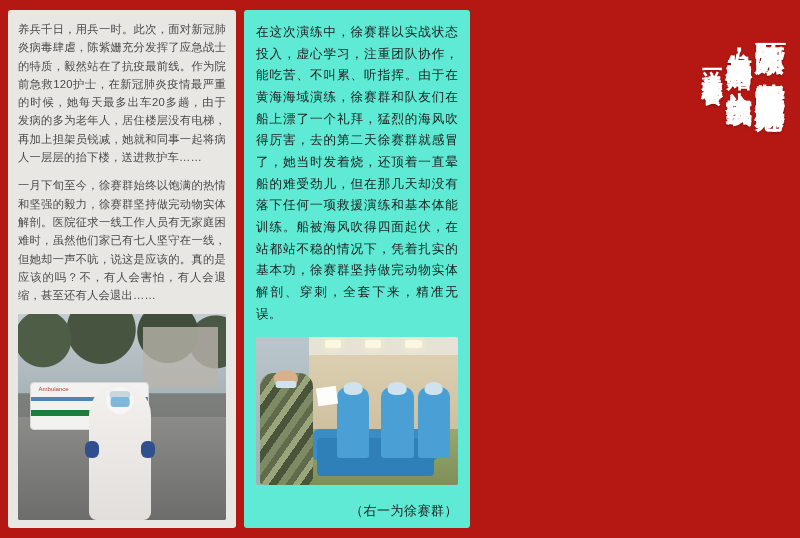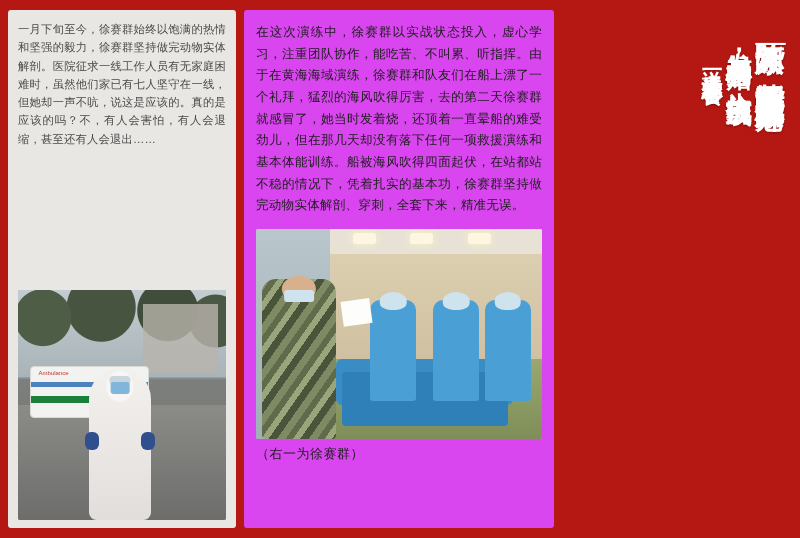--- a/index.html
+++ b/index.html
@@ -82,22 +82,22 @@
             width:30%; height:8%; background:#7fb6d9; border-radius:3px; }
   .pl-goggles { position:absolute; left:50%; transform:translateX(-50%); top:5%;
             width:34%; height:6%; background:#c9d6de; border-radius:4px; }
   .pl-glove-l { position:absolute; left:-6%; top:42%; width:22%; height:12%;
             background:#2f4f8f; border-radius:6px; }
   .pl-glove-r { position:absolute; right:-6%; top:42%; width:22%; height:12%;
             background:#2f4f8f; border-radius:6px; }
 
   
   .col-mid {
-    width: 310px;
-    background: #d946ef;
+    width: 226px;
+    background: #5eead4;
     border-radius: 3px;
     box-sizing: border-box;
     padding: 12px 12px 8px 12px;
     display: flex;
     flex-direction: column;
     overflow: hidden;
   }
   .col-mid .para {
     color: #1d1d1d;
     font-size: 12.6px;
@@ -137,24 +137,24 @@
               width:46%; height:16%; background:#d8b08c; border-radius:50%; }
   .pm-soldier-mask { position:absolute; left:50%; transform:translateX(-50%); top:7%;
               width:40%; height:7%; background:#cfe3ef; border-radius:3px; }
   .pm-doc { position:absolute; bottom:18%; width:16%; height:48%;
               background:#4aa0d5; border-radius:10px 10px 3px 3px; }
   .pm-doc-head { position:absolute; left:50%; transform:translateX(-50%); top:-8%;
               width:58%; height:18%; background:#cfe3ef; border-radius:50% 50% 40% 40%; }
   .pm-paper { position:absolute; left:30%; top:34%; width:10%; height:12%;
               background:#fdfdfb; transform:rotate(-8deg); }
   .caption-mid {
-    text-align: left;
+    text-align: right;
     color: #1d1d1d;
     font-size: 13px;
-    padding-top: 6px;
+    padding-top: 17px;
     letter-spacing: 0.5px;
   }
 
   
   .col-right {
     flex: 1;
     position: relative;
     display: flex;
     flex-direction: row-reverse;
     justify-content: flex-start;
@@ -177,20 +177,21 @@
   .vline.l1 { font-size: 30px; margin-top: 4px; }
   .vline.l2 { font-size: 26px; margin-top: 18px; }
   .vline.l3 { font-size: 21px; margin-top: 40px; }
 </style>
 </head>
 <body>
 
 <div class="poster">
 
   <div class="col-left">
+    <p class="para">养兵千日，用兵一时。此次，面对新冠肺炎病毒肆虐，陈紫姗充分发挥了应急战士的特质，毅然站在了抗疫最前线。作为院前急救120护士，在新冠肺炎疫情最严重的时候，她每天最多出车20多趟，由于发病的多为老年人，居住楼层没有电梯，再加上担架员锐减，她就和同事一起将病人一层层的抬下楼，送进救护车……</p>
     <p class="para">一月下旬至今，徐赛群始终以饱满的热情和坚强的毅力，徐赛群坚持做完动物实体解剖。医院征求一线工作人员有无家庭困难时，虽然他们家已有七人坚守在一线，但她却一声不吭，说这是应该的。真的是应该的吗？不，有人会害怕，有人会退缩，甚至还有人会退出……</p>
     <div class="photo-left">
       <div class="pl-sky"></div>
       <div class="pl-trees"></div>
       <div class="pl-building"></div>
       <div class="pl-ground"></div>
       <div class="pl-ambulance">
         <div class="pl-amb-blue"></div>
         <div class="pl-amb-stripe"></div>
         <div class="pl-amb-text">Ambulance</div>

